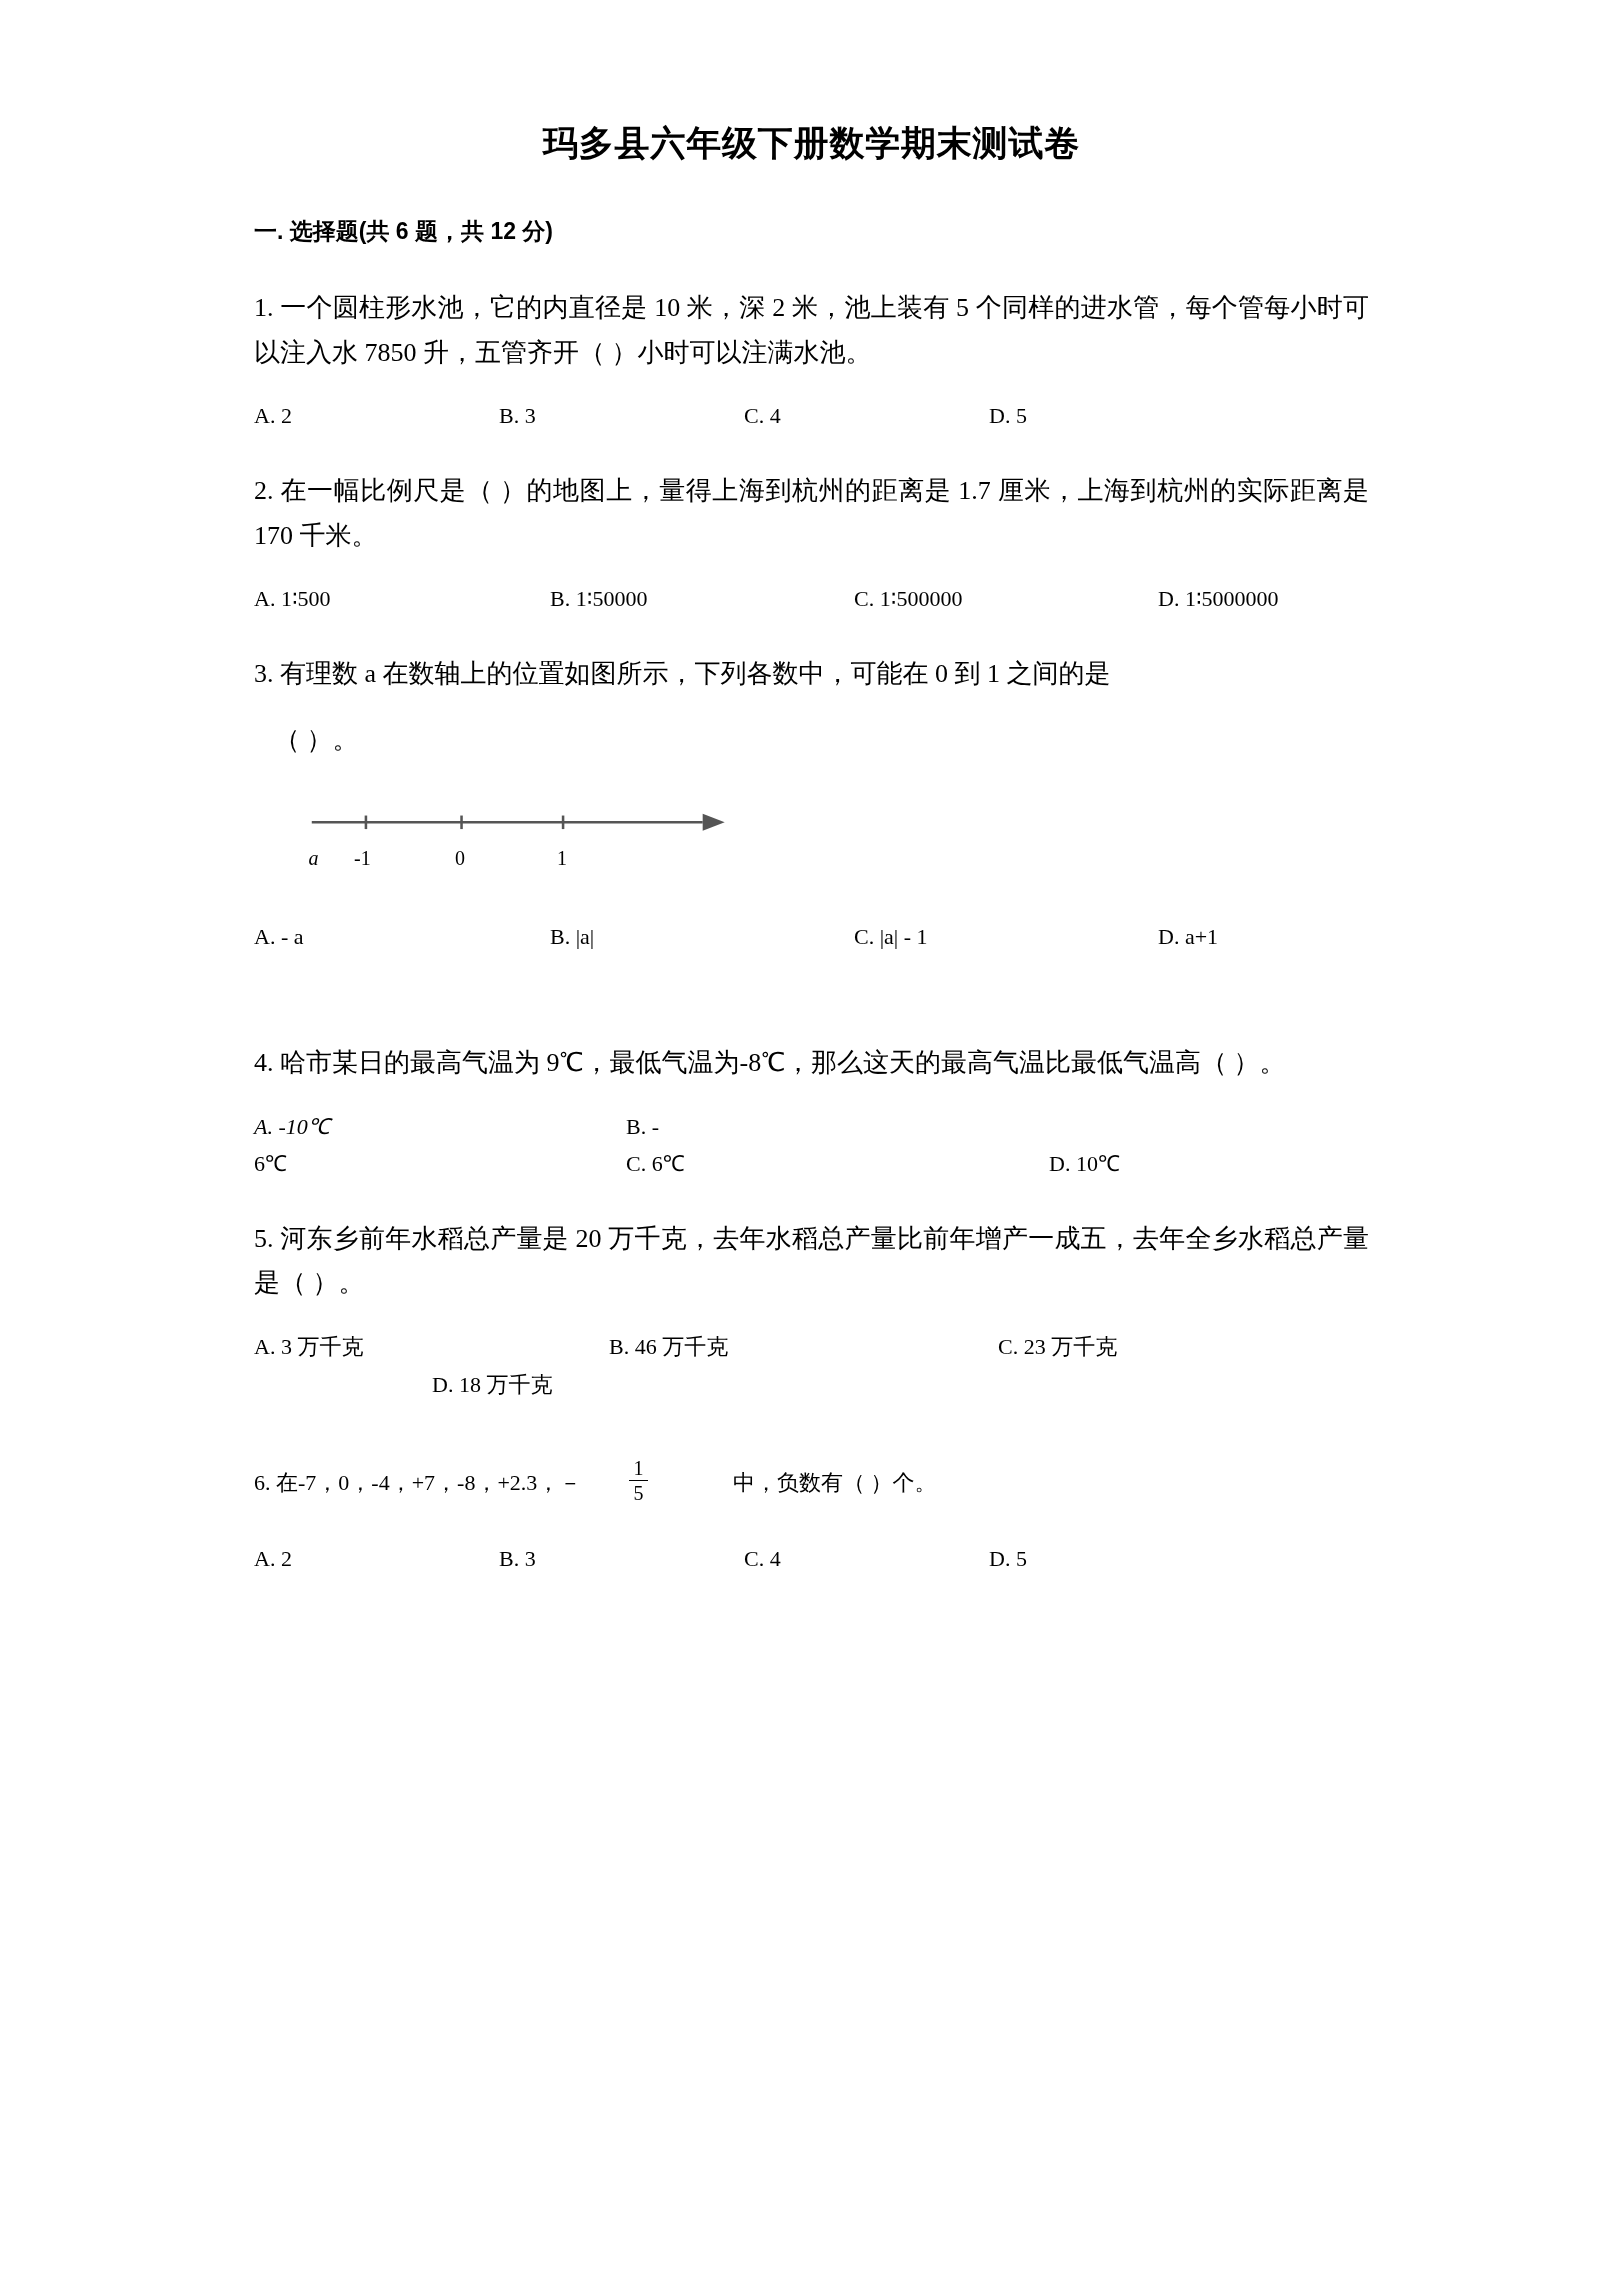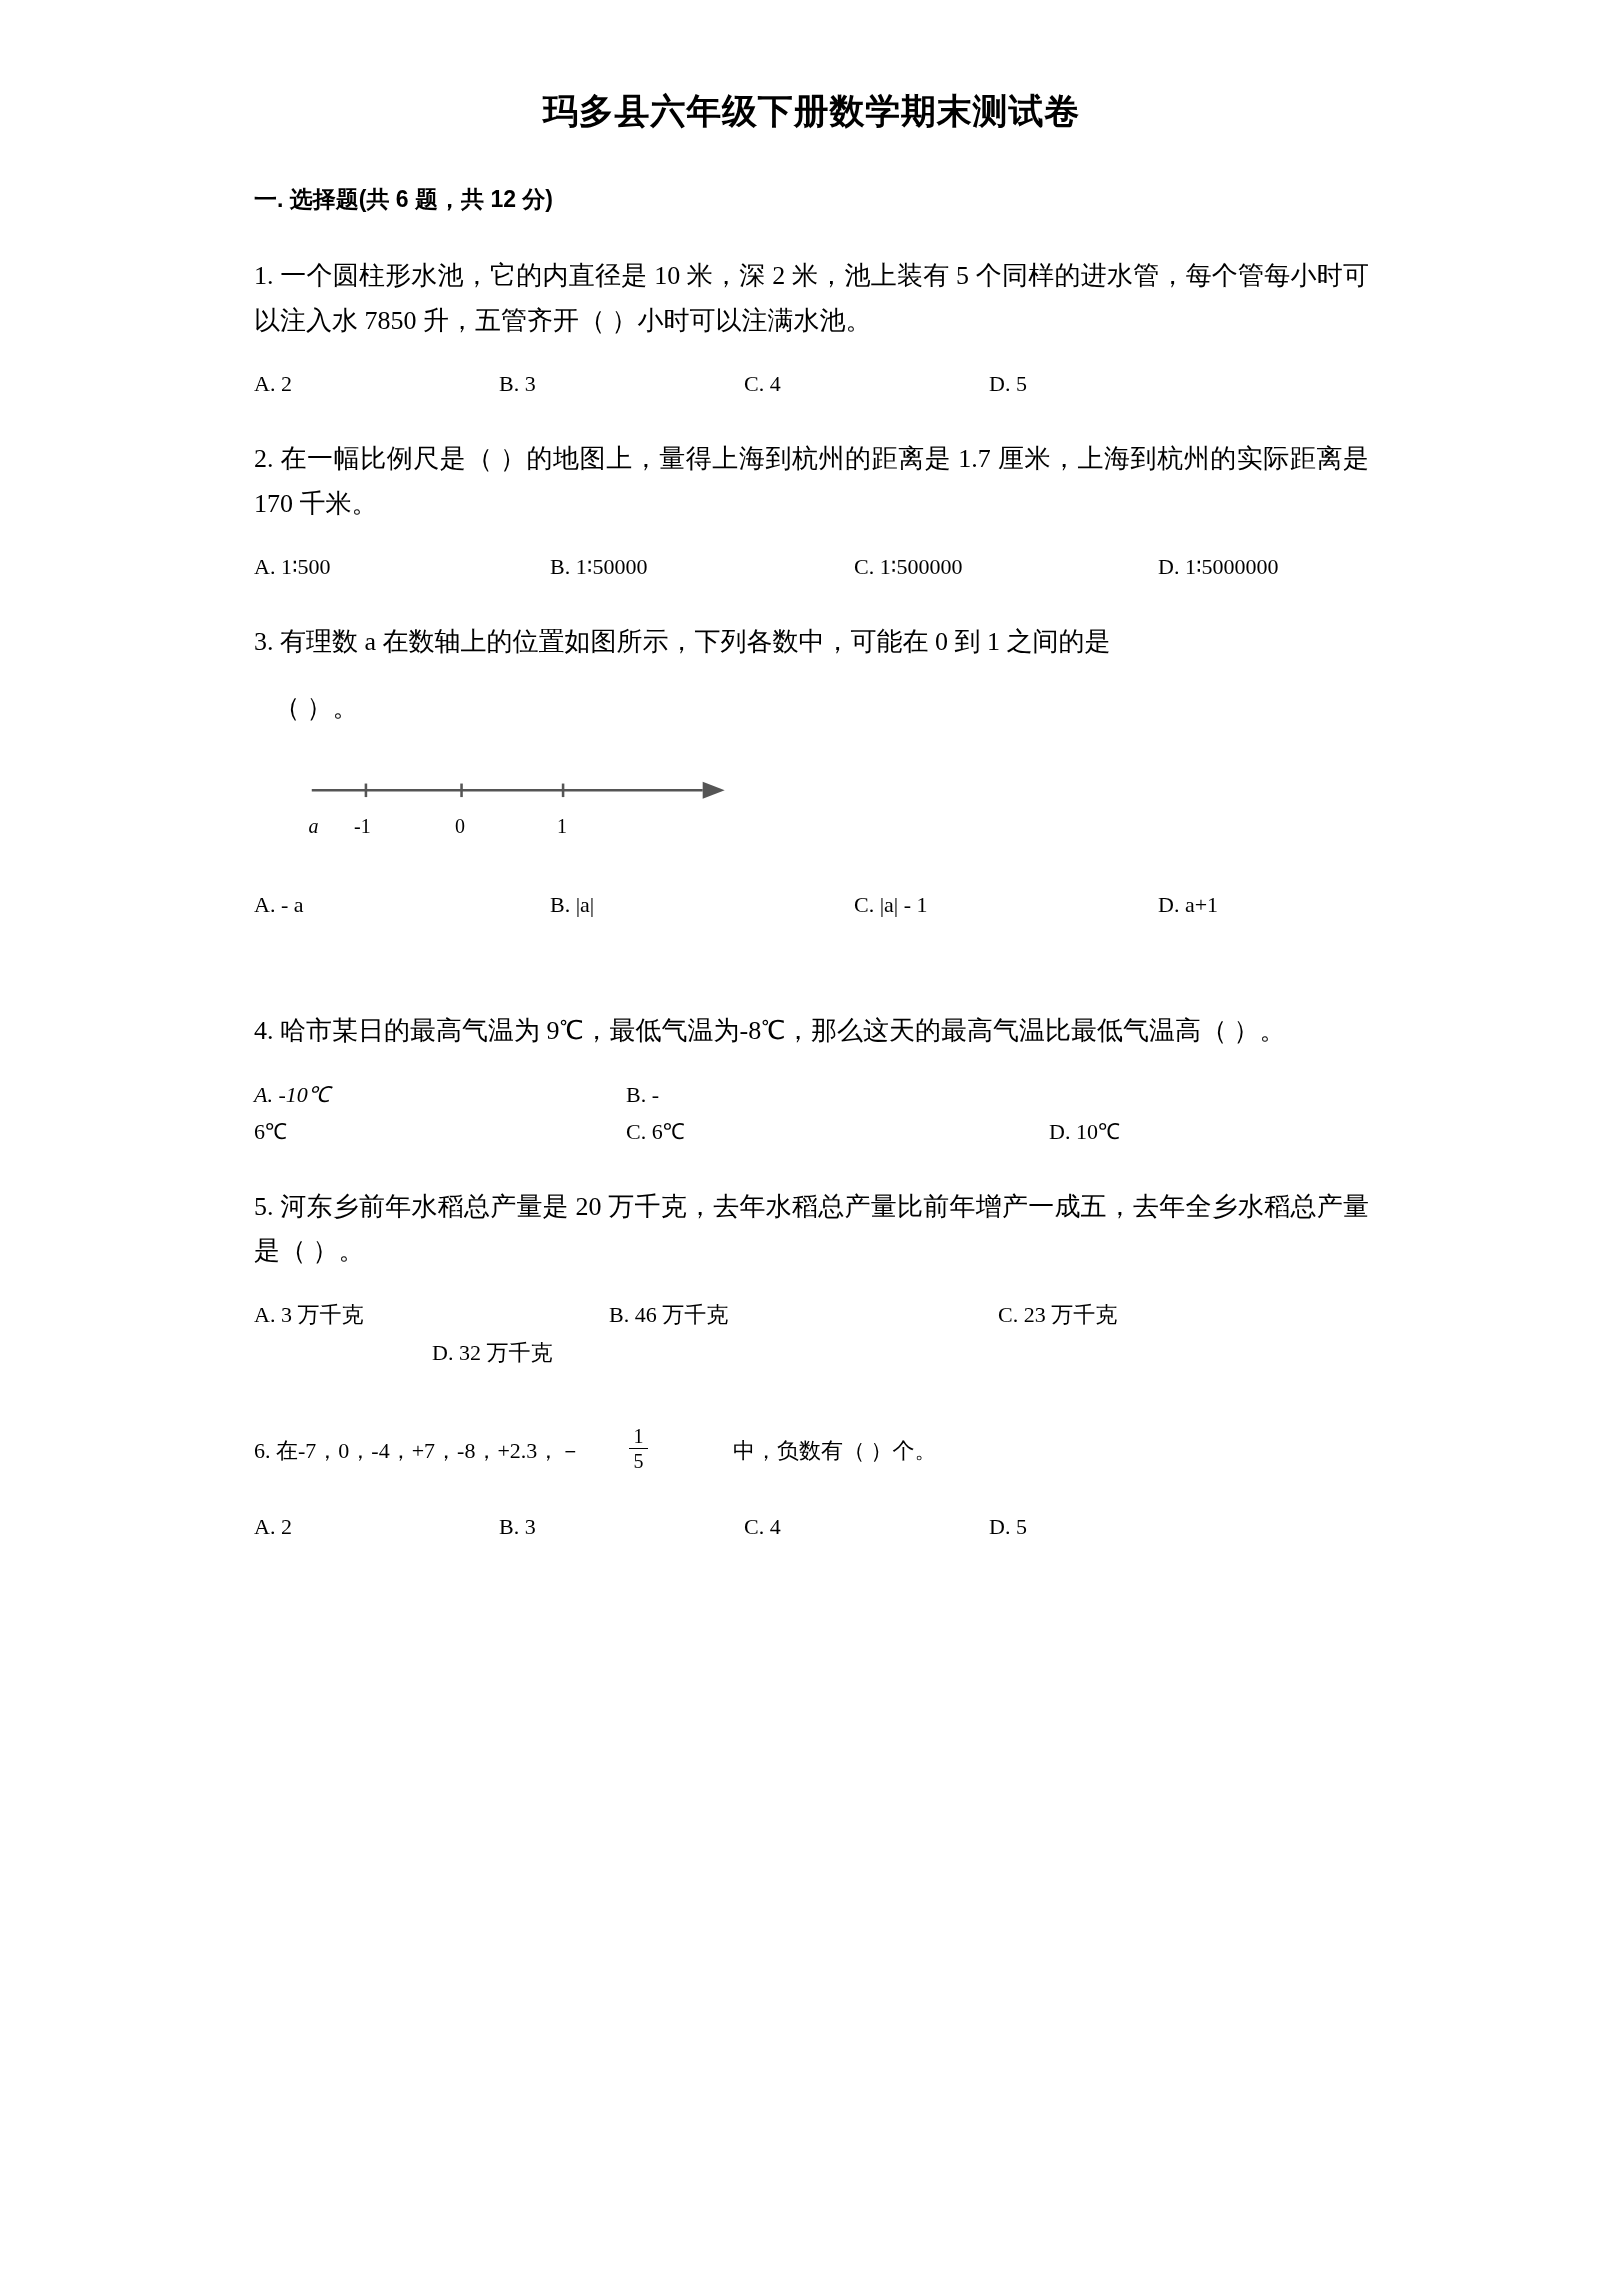--- a/index.html
+++ b/index.html
@@ -10,21 +10,21 @@
   body {
     width: 1623px;
     min-height: 2295px;
     font-family: "Liberation Serif", serif;
     color: #000000;
   }
   .page {
     width: 1623px;
     min-height: 2295px;
     box-sizing: border-box;
-    padding: 88px 254px 101px 254px;
+    padding: 120px 254px 101px 254px;
     position: relative;
   }
   .doc-title {
     text-align: center;
     font-family: "Liberation Sans", sans-serif;
     font-weight: bold;
     font-size: 35px;
     letter-spacing: 0.8px;
     margin: 0 0 49px 0;
   }
@@ -165,21 +165,21 @@
     <span class="opt" style="width:372px;">6℃</span>
     <span class="opt" style="width:423px;">C. 6℃</span>
     <span class="opt opt-free">D. 10℃</span>
   </div>
 
   <div class="question">5. 河东乡前年水稻总产量是 20 万千克，去年水稻总产量比前年增产一成五，去年全乡水稻总产量是（       ）。</div>
   <div class="options">
     <span class="opt" style="width:355px;">A. 3 万千克</span>
     <span class="opt" style="width:389px;">B. 46 万千克</span>
     <span class="opt opt-free">C. 23 万千克</span>
-    <span class="opt indent-d" style="width:100%;">D. 32 万千克</span>
+    <span class="opt indent-d" style="width:100%;">D. 18 万千克</span>
   </div>
 
   <div class="spacer-md"></div>
 
   <div class="q6line">
     <span>6. 在-7，0，-4，+7，-8，+2.3，－</span>
     <span class="frac">
       <span class="num">1</span>
       <span class="den">5</span>
     </span>

